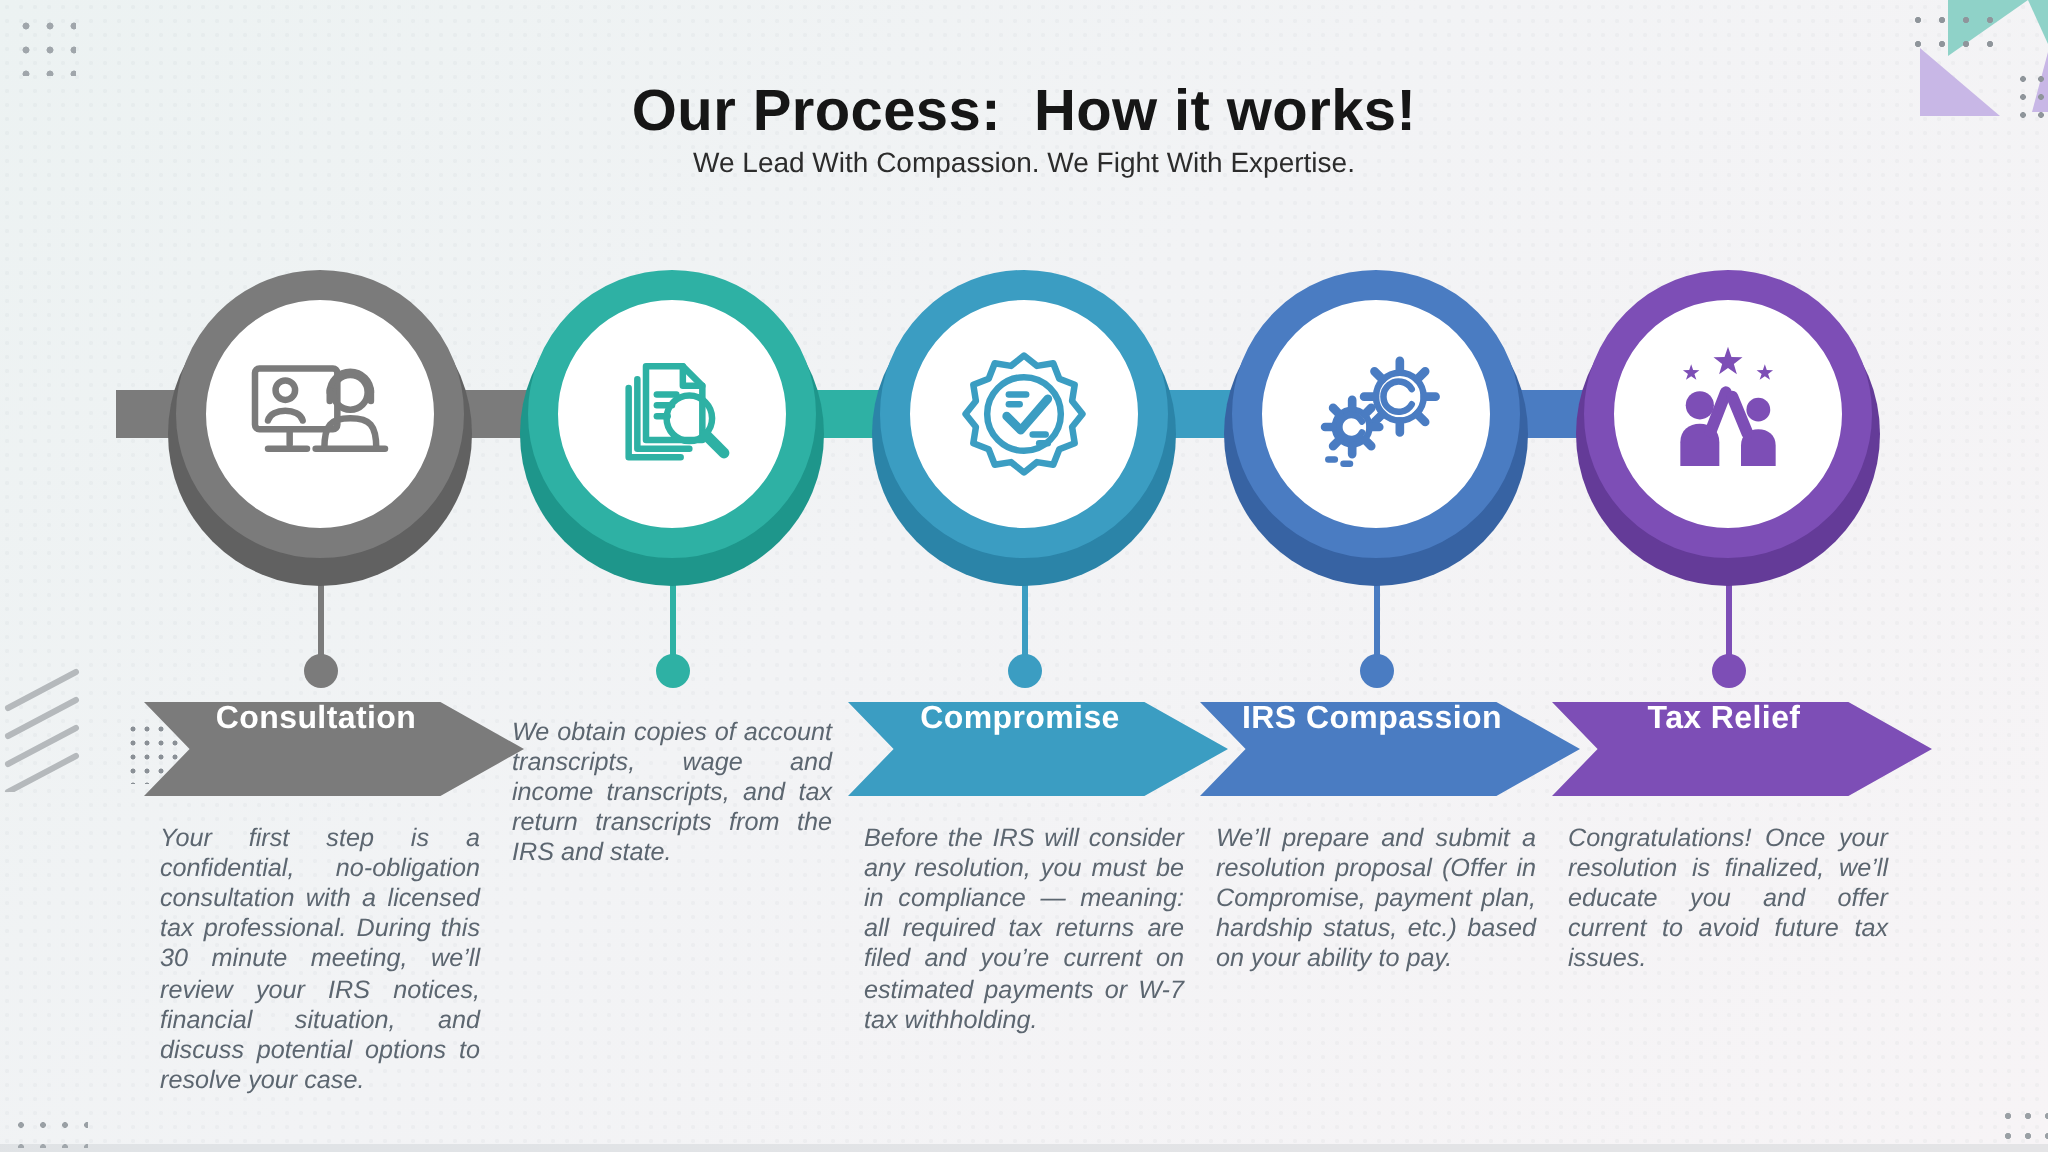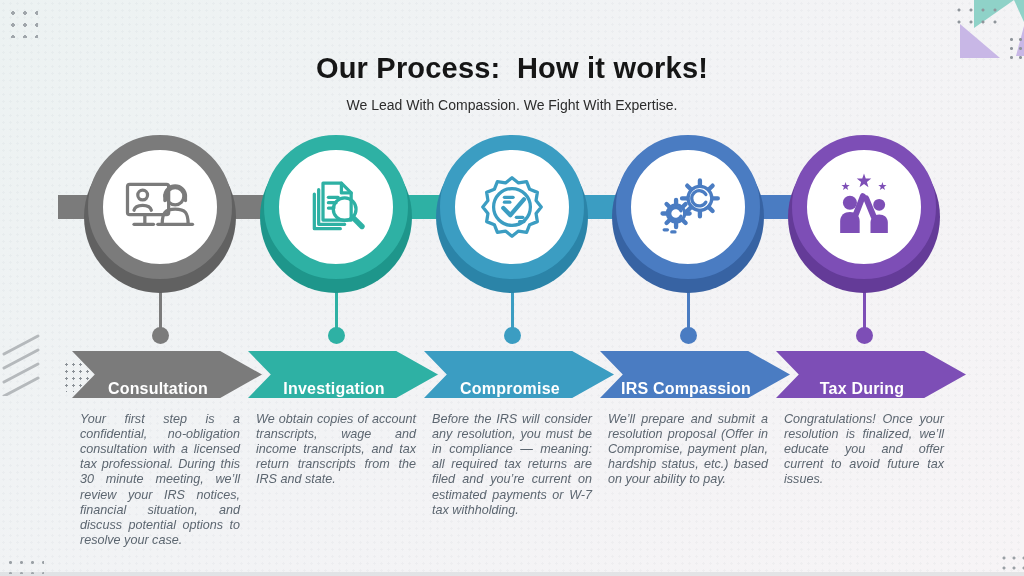--- a/index.html
+++ b/index.html
@@ -4,39 +4,39 @@
 <style>
   html,body{margin:0;padding:0;}
   body{width:1024px;height:576px;overflow:hidden;font-family:"Liberation Sans","DejaVu Sans",sans-serif;}
   .canvas{position:relative;width:1024px;height:576px;overflow:hidden;
     background:linear-gradient(135deg,#ecf2f2 0%,#f2f3f5 45%,#f7f4f6 100%);}
   .canvas::before{content:"";position:absolute;inset:0;
     background-image:radial-gradient(rgba(120,130,140,0.055) 1px,transparent 1.1px);
     background-size:7px 7px;pointer-events:none;}
   
   .header{position:absolute;top:40px;left:0;width:100%;text-align:center;z-index:5;}
-  .title{font-size:29px;font-weight:800;color:#161616;letter-spacing:.2px;white-space:pre-wrap;margin:12px;}
+  .title{font-size:29px;font-weight:800;color:#161616;letter-spacing:.2px;white-space:pre-wrap;margin:0;}
   .subtitle{font-size:14px;color:#2c2c2c;}
   
   .steps-row{position:absolute;top:133px;left:72px;display:flex;z-index:4;}
   .col{width:176px;position:relative;}
   .hub{position:relative;height:212px;}
   .band{position:absolute;top:62px;height:24px;background:var(--c);left:50%;width:100%;z-index:0;}
   .band-left{position:absolute;top:62px;height:24px;background:var(--c);left:-14px;width:calc(50% + 14px);z-index:0;}
   .shadow-disc{position:absolute;top:8px;left:50%;margin-left:-76px;width:152px;height:152px;border-radius:50%;background:var(--cd);z-index:1;}
   .circle{position:relative;top:2px;margin:0 auto;width:144px;height:144px;border-radius:50%;
     border:15px solid var(--c);background:#fff;box-sizing:border-box;z-index:2;
     display:flex;align-items:center;justify-content:center;}
   .icon{color:var(--c);line-height:0;}
   .stem{position:absolute;top:152px;left:calc(50% - 1.5px);width:3px;height:46px;background:var(--c);z-index:0;}
   .node-dot{position:absolute;top:194px;left:calc(50% - 8.5px);width:17px;height:17px;border-radius:50%;background:var(--c);z-index:2;}
   
   .arrow{margin-top:6px;position:relative;height:47px;width:calc(100% + 14px);background:var(--c);
     clip-path:polygon(0% 0%,78% 0%,100% 50%,78% 100%,0% 100%,12% 50%);
-    display:flex;align-items:flex-end;justify-content:center;padding:0 40px 0 22px;box-sizing:border-box;}
+    display:flex;align-items:flex-start;justify-content:center;padding:0 40px 0 22px;box-sizing:border-box;}
   .arrow span{color:#fff;font-weight:700;font-size:16px;white-space:nowrap;letter-spacing:.2px;}
   
   .desc{width:160px;margin:14px auto 0;font-size:12.6px;line-height:1.2;color:#5c6670;text-align:justify;font-style:italic;}
   
   .dotgrid{position:absolute;background-image:radial-gradient(circle,var(--dc,#98a0a6) var(--dr,1.4px),transparent calc(var(--dr,1.4px) + .3px));
     background-size:var(--ds,10px) var(--ds,10px);background-position:1px 1px;z-index:1;}
   .tri{position:absolute;z-index:2;}
   .deco-lines{position:absolute;left:1px;top:332px;z-index:1;}
   .bottom-strip{position:absolute;left:0;right:0;bottom:0;height:4px;background:rgba(180,186,192,.28);z-index:1;}
 </style>
@@ -118,23 +118,20 @@
               <path d="M41 14 v9 h9"></path>
               <path d="M29 27 h9"></path>
                 <path d="M29 32 h7"></path>
                 <path d="M29 37 h5"></path>
               <circle cx="44" cy="38" r="10.5"></circle>
               <path d="M51.5 45.5 l8.5 8.5" stroke-width="5"></path>
             </svg>
           </span>
         </div>
       </div>
-      <div class="arrow">
-        <span>Investigation</span>
-      </div>
       <p class="desc">We obtain copies of account transcripts, wage and income transcripts, and tax return transcripts from the IRS and state.</p>
     </div>
 
     <div class="col" style="--c: #3b9dc2; --cd: #2b84a8;">
       <div class="hub">
         <div class="band"></div>
         <div class="shadow-disc"></div>
         <div class="stem"></div>
         <div class="node-dot"></div>
         <div class="circle">
@@ -203,19 +200,19 @@
               </g>
               <g stroke="currentColor" stroke-width="5.5" stroke-linecap="round" fill="none">
                 <path d="M28 44 L35 26"></path>
                   <path d="M45 45 L38 28"></path>
               </g>
             </svg>
           </span>
         </div>
       </div>
       <div class="arrow">
-        <span>Tax During</span>
+        <span>Tax Relief</span>
       </div>
       <p class="desc">Congratulations! Once your resolution is finalized, we’ll educate you and offer current to avoid future tax issues.</p>
     </div>
 
   </div>
 </div>
 
 </body></html>

